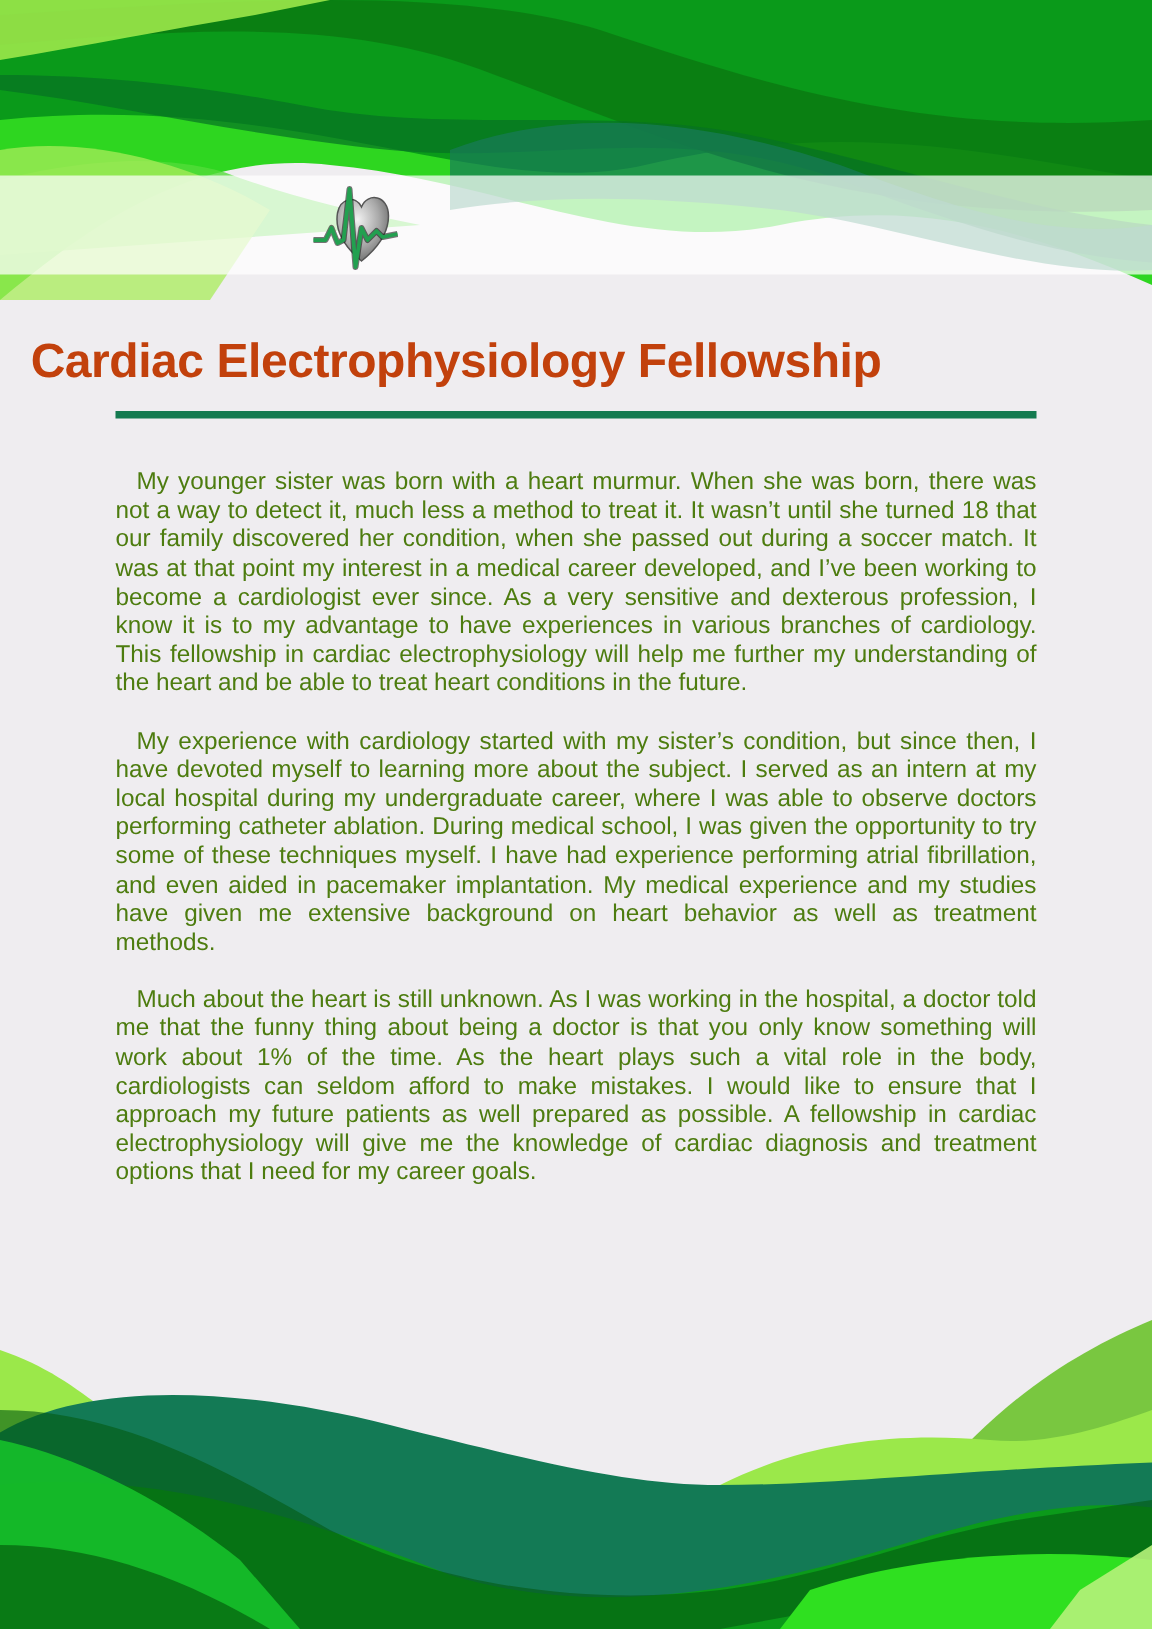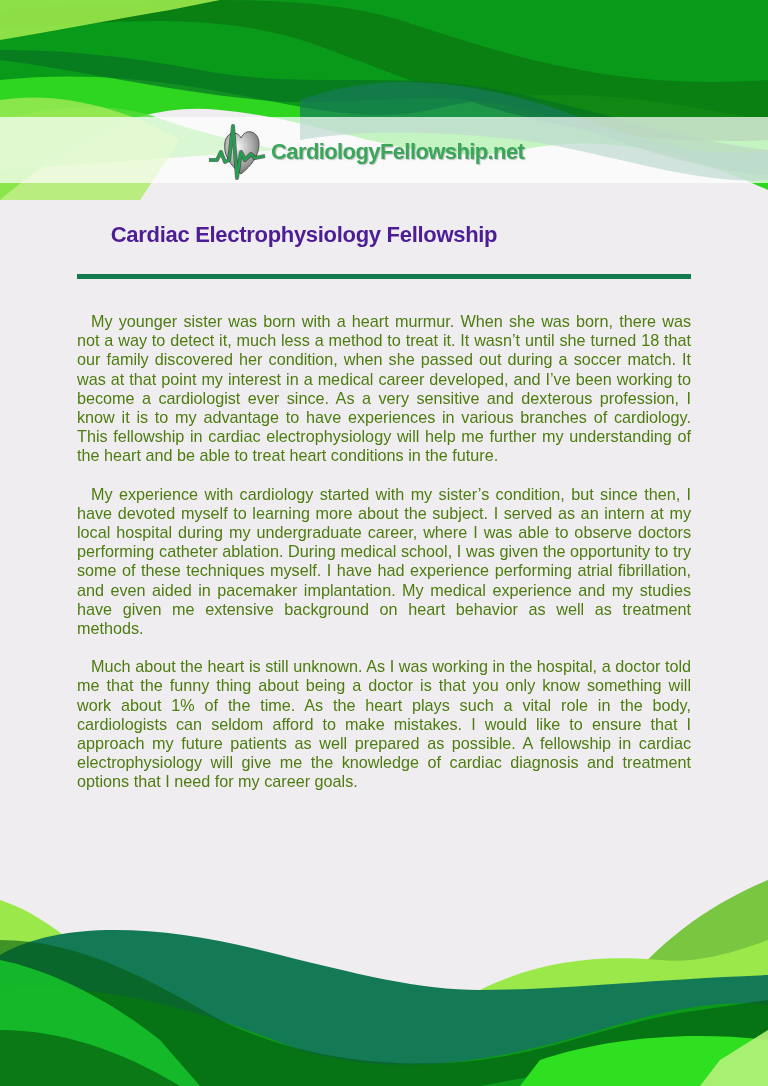--- a/index.html
+++ b/index.html
@@ -22,21 +22,21 @@
   .logo svg { width:64px; height:60px; }
   .logo-text {
     font-family:"Liberation Sans", sans-serif;
     font-weight:bold; font-size:22px; color:#3aa65a; letter-spacing:-0.6px;
     margin-left:2px;
     text-shadow: 1px 1px 1px rgba(0,0,0,0.25);
   }
   .title {
     position:absolute; left:0; width:608px; top:222px; text-align:center;
     font-family:"Liberation Sans", sans-serif; font-weight:bold;
-    font-size:22px; color:#4c1d95; letter-spacing:-0.3px;
+    font-size:32px; color:#c2410c; letter-spacing:-0.3px;
   }
   .rule {
     position:absolute; left:77px; top:274px; width:614px; height:5px;
     background:#147a50;
   }
   .body-text {
     position:absolute; left:77px; top:312px; width:614px;
     font-family:"Liberation Sans", sans-serif; font-size:16.2px; line-height:19.2px;
     color:#4d7c0f; text-align:justify;
   }
@@ -65,21 +65,20 @@
       <radialGradient id="hg" cx="0.4" cy="0.35" r="0.7">
         <stop offset="0" stop-color="#f2f2f2"></stop>
         <stop offset="0.6" stop-color="#a8a8a8"></stop>
         <stop offset="1" stop-color="#6a6a6a"></stop>
       </radialGradient>
     </defs>
     <path d="M36,52 C24,42 18,32 20,20 C22,10 32,8 36,16 C40,6 54,8 54,22 C54,34 46,44 36,52 Z" fill="url(#hg)" stroke="#555" stroke-width="1"></path>
     <polyline points="4,38 12,38 16,30 20,40 24,38 28,4 32,56 36,30 40,38 46,32 50,36 60,34" fill="none" stroke="#1a1a1a" stroke-width="4" stroke-linejoin="round" opacity="0.6"></polyline>
     <polyline points="4,38 12,38 16,30 20,40 24,38 28,4 32,56 36,30 40,38 46,32 50,36 60,34" fill="none" stroke="#22a050" stroke-width="2.5" stroke-linejoin="round"></polyline>
   </svg>
-  <span class="logo-text">CardiologyFellowship.net</span>
 </div>
 
 <div class="title">Cardiac Electrophysiology Fellowship</div>
 <div class="rule"></div>
 
 <div class="body-text">
   <p>My younger sister was born with a heart murmur. When she was born, there was not a way to detect it, much less a method to treat it. It wasn’t until she turned 18 that our family discovered her condition, when she passed out during a soccer match. It was at that point my interest in a medical career developed, and I’ve been working to become a cardiologist ever since. As a very sensitive and dexterous profession, I know it is to my advantage to have experiences in various branches of cardiology. This fellowship in cardiac electrophysiology will help me further my understanding of the heart and be able to treat heart conditions in the future.</p>
   <p>My experience with cardiology started with my sister’s condition, but since then, I have devoted myself to learning more about the subject. I served as an intern at my local hospital during my undergraduate career, where I was able to observe doctors performing catheter ablation. During medical school, I was given the opportunity to try some of these techniques myself. I have had experience performing atrial fibrillation, and even aided in pacemaker implantation. My medical experience and my studies have given me extensive background on heart behavior as well as treatment methods.</p>
   <p>Much about the heart is still unknown. As I was working in the hospital, a doctor told me that the funny thing about being a doctor is that you only know something will work about 1% of the time. As the heart plays such a vital role in the body, cardiologists can seldom afford to make mistakes. I would like to ensure that I approach my future patients as well prepared as possible. A fellowship in cardiac electrophysiology will give me the knowledge of cardiac diagnosis and treatment options that I need for my career goals.</p>
 </div>

